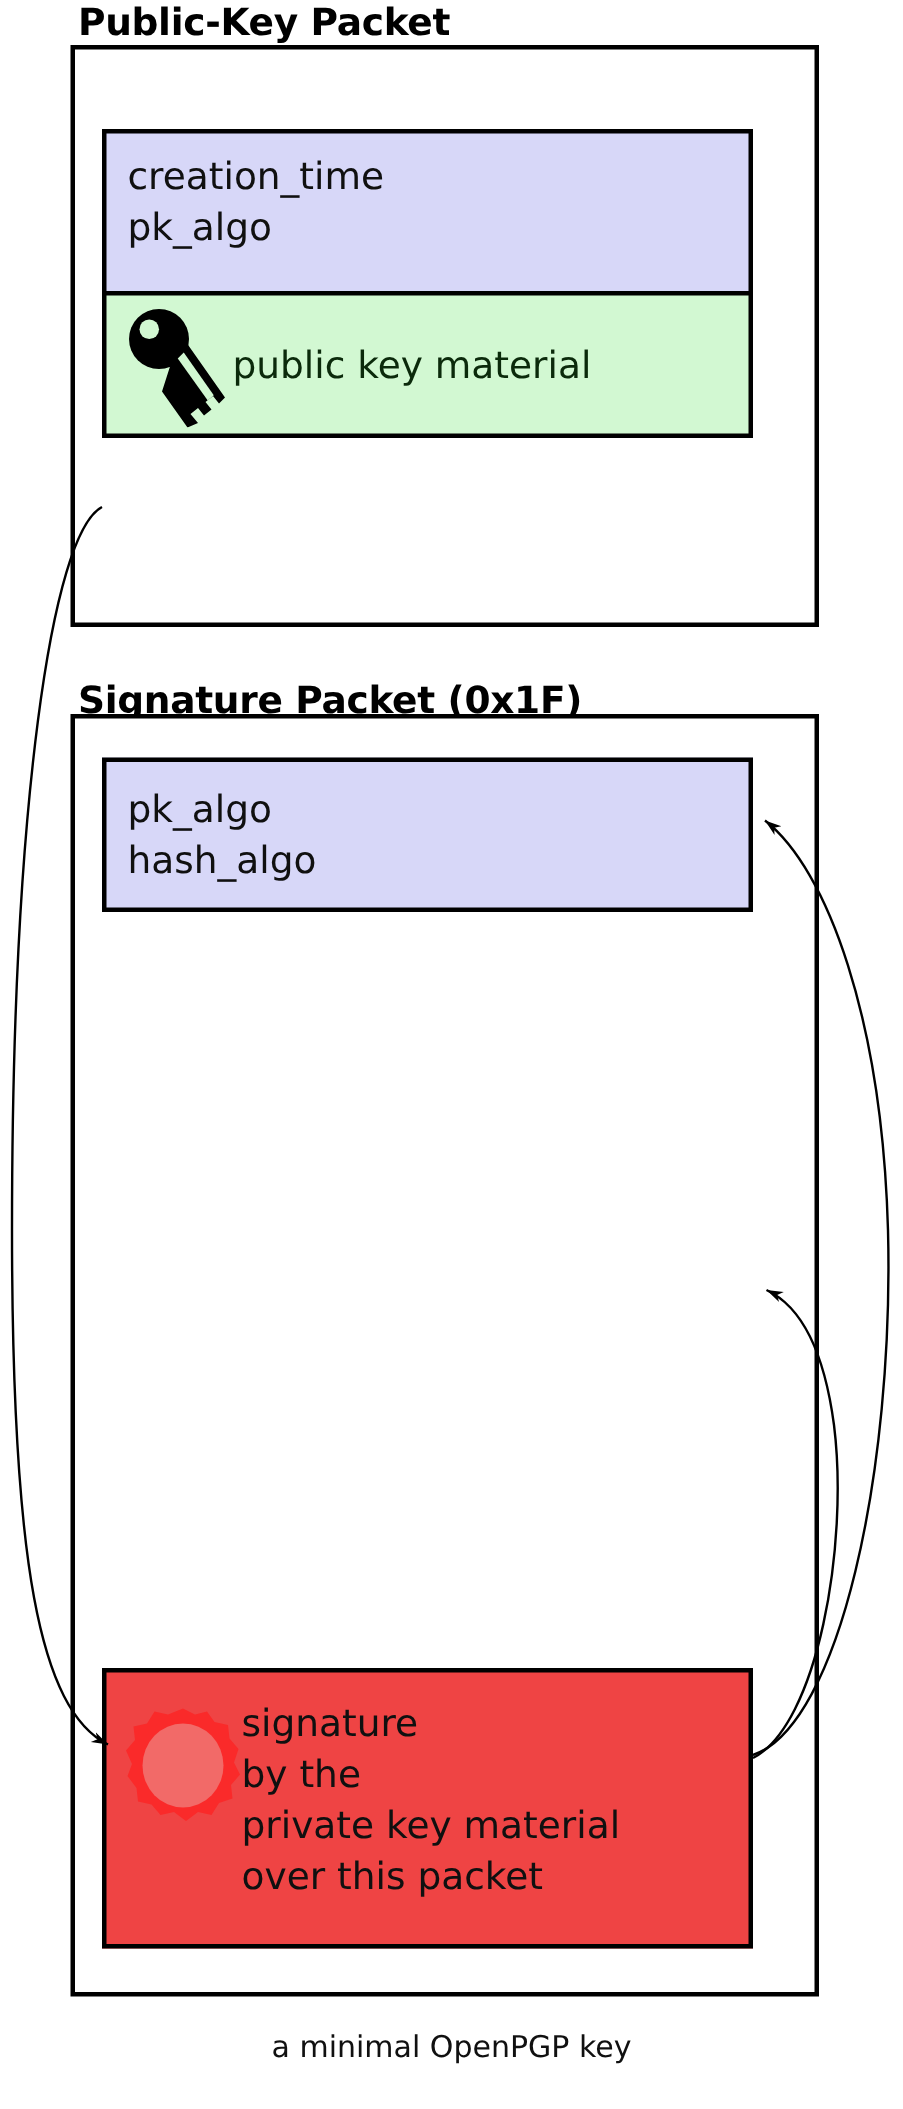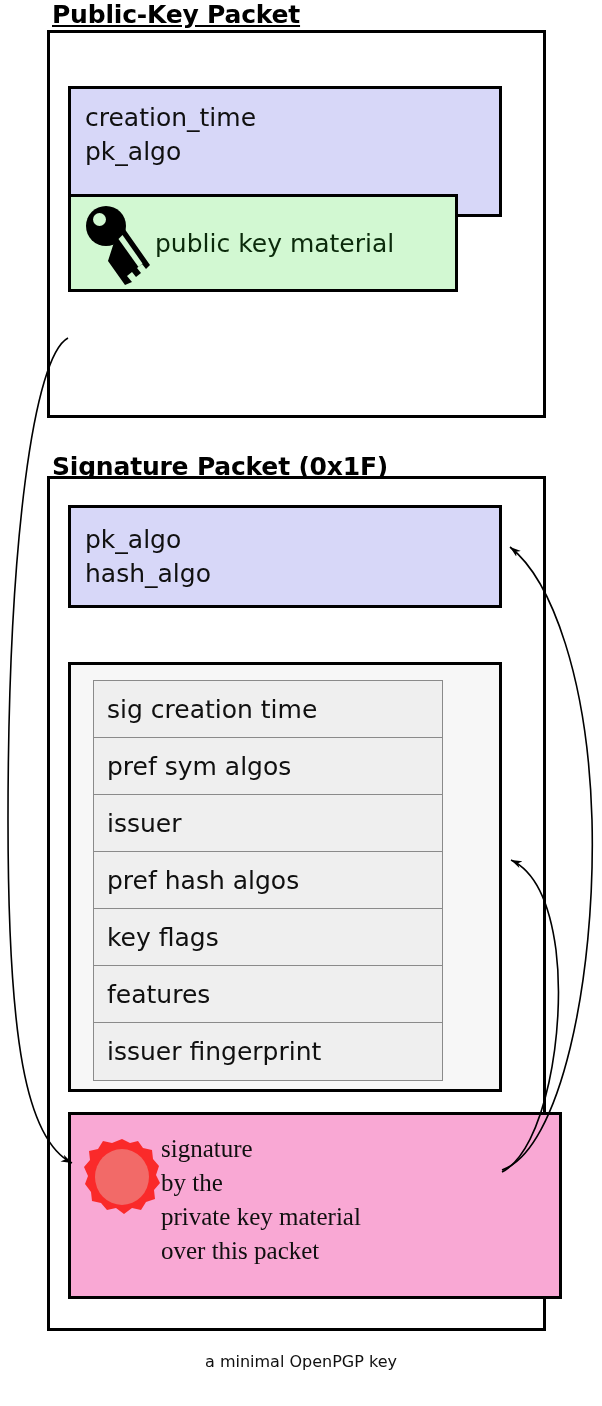--- a/index.html
+++ b/index.html
@@ -29,21 +29,21 @@
 
   
   .pkt-title {
     position: absolute;
     font-weight: bold;
     font-size: 25px;
     color: #000000;
     letter-spacing: -0.2px;
     white-space: nowrap;
   }
-  #title-pk  { left: 52px; top: 0px; text-decoration: underline; }
+  #title-pk  { left: 52px; top: 0px; }
   #title-sig { left: 52px; top: 452px; }
 
   
   .packet-frame {
     position: absolute;
     border: 3px solid #000000;
     background: #ffffff;
     box-sizing: border-box;
   }
   #pk-packet  { left: 47px; top: 30px;  width: 499px; height: 388px; }
@@ -65,21 +65,21 @@
   #pk-meta {
     left: 68px; top: 57px; width: 434px; height: 131px;
     background: #d7d7f8;
     margin-top: 29px;
   }
   #pk-meta .block-text {
     position: absolute; left: 14px; top: 12px;
   }
 
   #pk-material {
-    left: 68px; top: 194px; width: 390px; height: 98px;
+    left: 68px; top: 194px; width: 434px; height: 98px;
     background: #d2f8d2;
   }
   #pk-material .block-text {
     position: absolute; left: 84px; top: 30px;
     color: #0b2a0b;
   }
 
   #sig-algo {
     left: 68px; top: 505px; width: 434px; height: 103px;
     background: #d7d7f8;
@@ -119,23 +119,22 @@
     color: #101010;
     background: #efefef;
     border-bottom: 1px solid #8a8a8a;
     box-sizing: border-box;
     white-space: nowrap;
   }
   .subpacket-row:last-child { border-bottom: none; }
 
   
   #sig-block {
-    left: 68px; top: 1112px; width: 494px; height: 187px;
-    background: #f9a8d4;
-    font-family: Liberation Serif, serif;
+    left: 68px; top: 1112px; width: 434px; height: 187px;
+    background: #ef4444;
   }
   #sig-block .block-text {
     position: absolute; left: 90px; top: 17px;
   }
 
   
   #key-icon {
     position: absolute;
     left: 13px; top: 8px;
     width: 70px; height: 80px;
@@ -145,21 +144,21 @@
     left: 12px; top: 23px;
     width: 78px; height: 78px;
   }
 
   
   #caption {
     position: absolute;
     left: 0; top: 1352px;
     width: 602px;
     text-align: center;
-    font-size: 16px;
+    font-size: 20px;
     color: #101010;
   }
 </style>
 </head>
 <body>
 
 <div id="canvas">
 
   <svg class="arrow-layer" viewBox="0 0 602 1406" width="602" height="1406">
     <defs>
@@ -200,31 +199,20 @@
   <div class="pkt-title" id="title-sig">Signature Packet (0x1F)</div>
 
   <div class="packet-frame" id="sig-packet"></div>
 
   <div class="block" id="sig-algo">
     <div class="block-text">pk_algo
 hash_algo</div>
   </div>
 
 
-  <div id="hashed-area">
-    <div id="subpacket-list">
-      <div class="subpacket-row">sig creation time</div>
-      <div class="subpacket-row">pref sym algos</div>
-      <div class="subpacket-row">issuer</div>
-      <div class="subpacket-row">pref hash algos</div>
-      <div class="subpacket-row">key flags</div>
-      <div class="subpacket-row">features</div>
-      <div class="subpacket-row">issuer fingerprint</div>
-    </div>
-  </div>
 
   <div class="block" id="sig-block">
     <svg id="seal-icon" viewBox="0 0 78 78">
       <path d="M39 1 L47 5 L55 3 L60 10 L69 12 L70 21 L76 28 L73 37 L77 45
                L71 52 L72 61 L63 64 L58 72 L49 70 L41 76 L33 70 L24 72
                L18 65 L9 63 L8 54 L2 46 L5 38 L1 29 L7 22 L6 13 L15 11
                L20 3 L29 5 Z" fill="#fa2a2a"></path>
       <ellipse cx="39" cy="39" rx="27" ry="28" fill="#f26a68"></ellipse>
     </svg>
     <div class="block-text">signature

